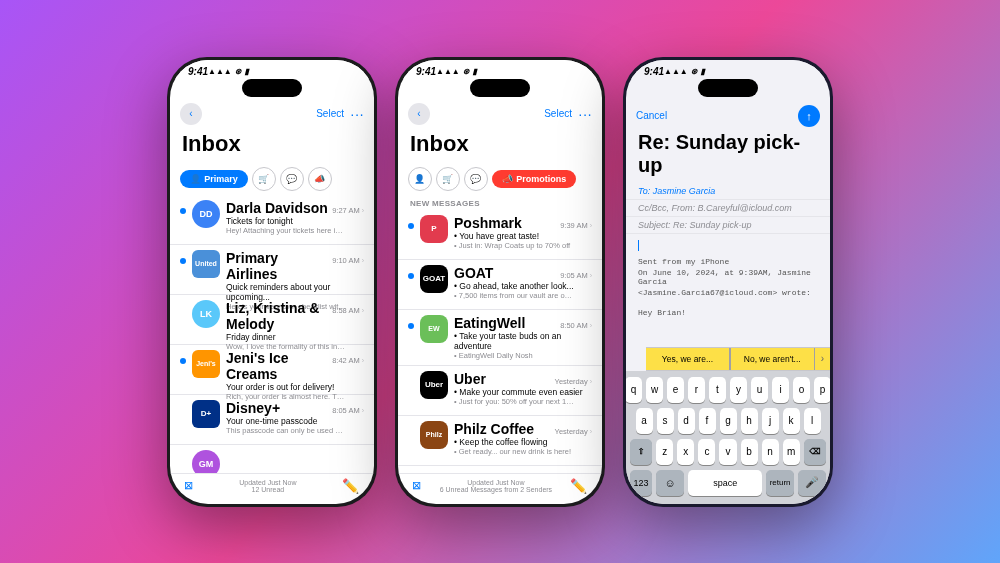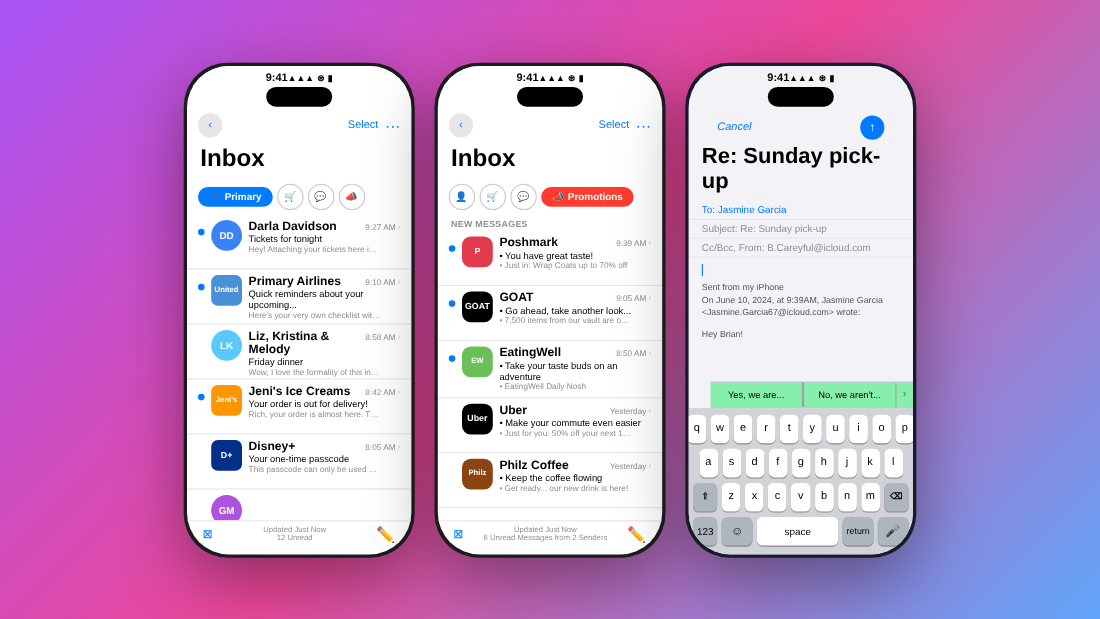--- a/index.html
+++ b/index.html
@@ -32,26 +32,27 @@
       border-radius: 38px;
       overflow: hidden;
       display: flex;
       flex-direction: column;
     }
 
     
     .status-bar {
       background: #fff;
       display: flex;
-      justify-content: center;
+      justify-content: flex-start;
       align-items: center;
       padding: 6px 18px 2px 18px;
       font-size: 9px;
       font-weight: 600;
       flex-shrink: 0;
+      font-style: italic;
     }
     .status-bar .time { font-size: 10px; font-weight: 700; }
     .status-bar .icons { display: flex; gap: 3px; align-items: center; font-size: 8px; }
 
     
     .dynamic-island {
       width: 60px;
       height: 18px;
       background: #000;
       border-radius: 12px;
@@ -200,21 +201,21 @@
       display: flex;
       align-items: center;
       justify-content: center;
       font-size: 8px;
       font-weight: 700;
       color: #fff;
       overflow: hidden;
     }
     .mail-content { flex: 1; min-width: 0; }
     .mail-header { display: flex; justify-content: space-between; align-items: baseline; }
-    .mail-sender { font-size: 11px; font-weight: 600; color: #000; }
+    .mail-sender { font-size: 14px; font-weight: 600; color: #000; }
     .mail-time { font-size: 7.5px; color: #8e8e93; white-space: nowrap; display: flex; align-items: center; gap: 2px; }
     .mail-subject { font-size: 8.5px; font-weight: 500; color: #000; }
     .mail-preview { font-size: 7.5px; color: #8e8e93; overflow: hidden; white-space: nowrap; text-overflow: ellipsis; max-width: 120px; }
 
     
     .bottom-bar {
       display: flex;
       justify-content: space-between;
       align-items: center;
       padding: 4px 14px 10px;
@@ -224,22 +225,21 @@
     .bottom-status { font-size: 7px; color: #8e8e93; text-align: center; }
     .bottom-compose { font-size: 14px; color: #007aff; }
     .bottom-mailbox { font-size: 11px; color: #007aff; }
 
     
     .compose-screen { display: flex; flex-direction: column; flex: 1; overflow: hidden; }
     .compose-nav {
       display: flex;
       align-items: center;
       justify-content: space-between;
-      padding: 4px 26px;
-      font-style: italic;
+      padding: 4px 10px;
     }
     .compose-cancel { color: #007aff; font-size: 10px; }
     .compose-send-btn {
       width: 22px;
       height: 22px;
       background: #007aff;
       border-radius: 50%;
       display: flex;
       align-items: center;
       justify-content: center;
@@ -250,43 +250,44 @@
       font-size: 20px;
       font-weight: 700;
       padding: 0 12px 6px;
     }
     .compose-field {
       padding: 3px 12px;
       font-size: 9px;
       color: #333;
       border-bottom: 0.5px solid #e5e5ea;
     }
-    .compose-field span { color: #8e8e93; }
+    .compose-field span { color: #8e8e93; font-style: italic; }
     .compose-body {
       flex: 1;
       padding: 6px 12px;
       font-size: 9px;
       color: #333;
       overflow: hidden;
+      font-family: Liberation Mono, monospace;
     }
     .compose-body .cursor { display: inline-block; width: 1px; height: 11px; background: #007aff; vertical-align: middle; animation: blink 1s infinite; }
     @keyframes blink { 0%,100% { opacity: 1; } 50% { opacity: 0; } }
     .quoted-text {
       font-size: 8px;
       color: #555;
       margin-top: 6px;
     }
     .quoted-text p { margin-bottom: 2px; }
 
     
     .autocomplete-bar {
       display: flex;
       border-top: 0.5px solid #c7c7cc;
       border-bottom: 0.5px solid #c7c7cc;
-      background: #86efac;
+      background: #fde047;
       margin-left: 20px;
     }
     .autocomplete-item {
       flex: 1;
       padding: 6px 4px;
       font-size: 8.5px;
       color: #000;
       text-align: center;
       border-right: 0.5px solid #a0a0a5;
     }
@@ -676,24 +677,24 @@
         <div class="compose-send-btn">↑</div>
       </div>
 
       <div class="compose-title">Re: Sunday pick-up</div>
 
       <div class="compose-field">
         <span style="color:#007aff;">To: </span>
         <span style="color:#007aff;">Jasmine Garcia</span>
       </div>
       <div class="compose-field">
+        <span>Cc/Bcc, From: B.Careyful@icloud.com</span>
+      </div>
+      <div class="compose-field">
         <span>Subject: Re: Sunday pick-up</span>
-      </div>
-      <div class="compose-field">
-        <span>Cc/Bcc, From: B.Careyful@icloud.com</span>
       </div>
 
       <div class="compose-body">
         <span class="cursor"></span>
         <div class="quoted-text">
           <p>Sent from my iPhone</p>
           <p>On June 10, 2024, at 9:39AM, Jasmine Garcia</p>
           <p>&lt;Jasmine.Garcia67@icloud.com&gt; wrote:</p>
           <br>
           <p>Hey Brian!</p>

